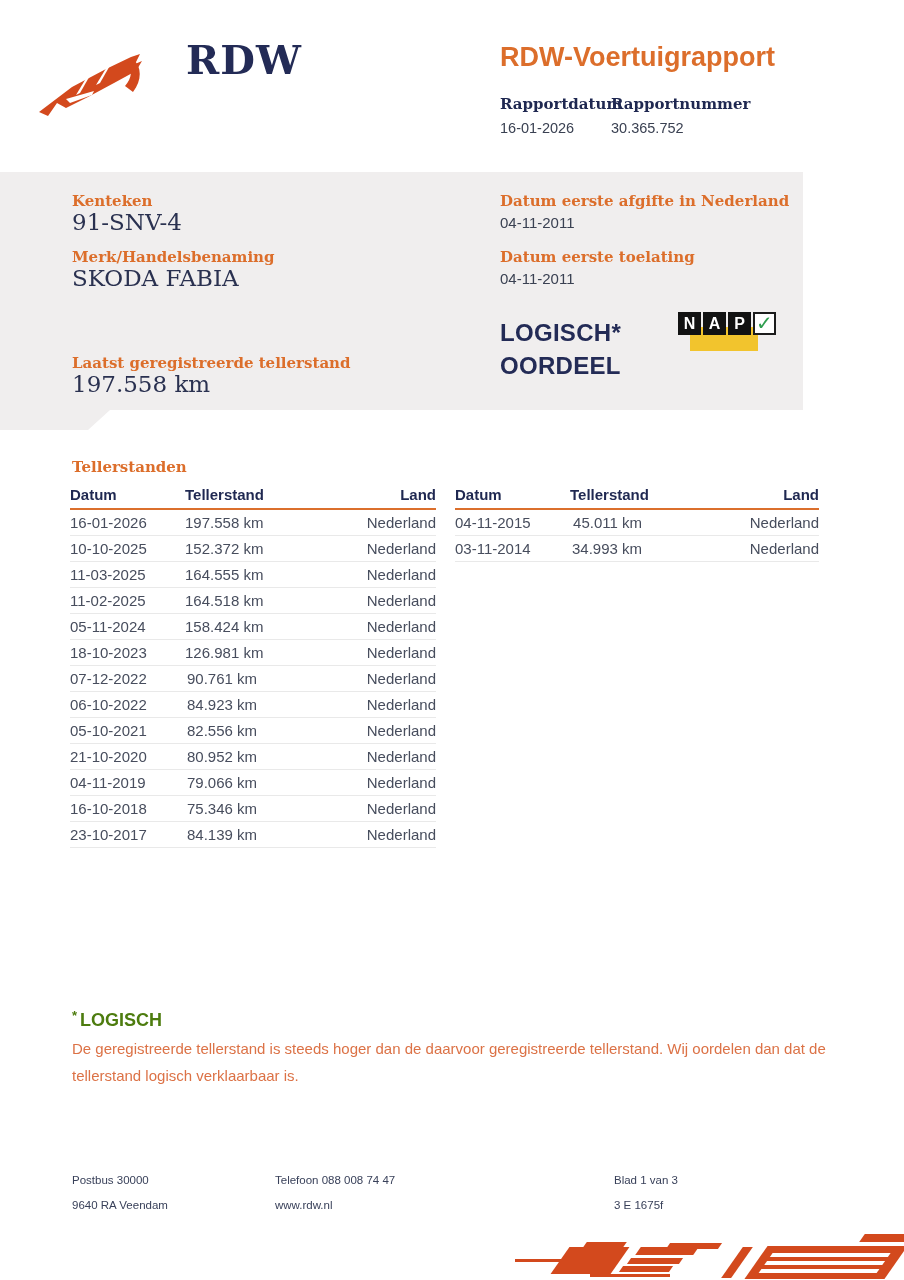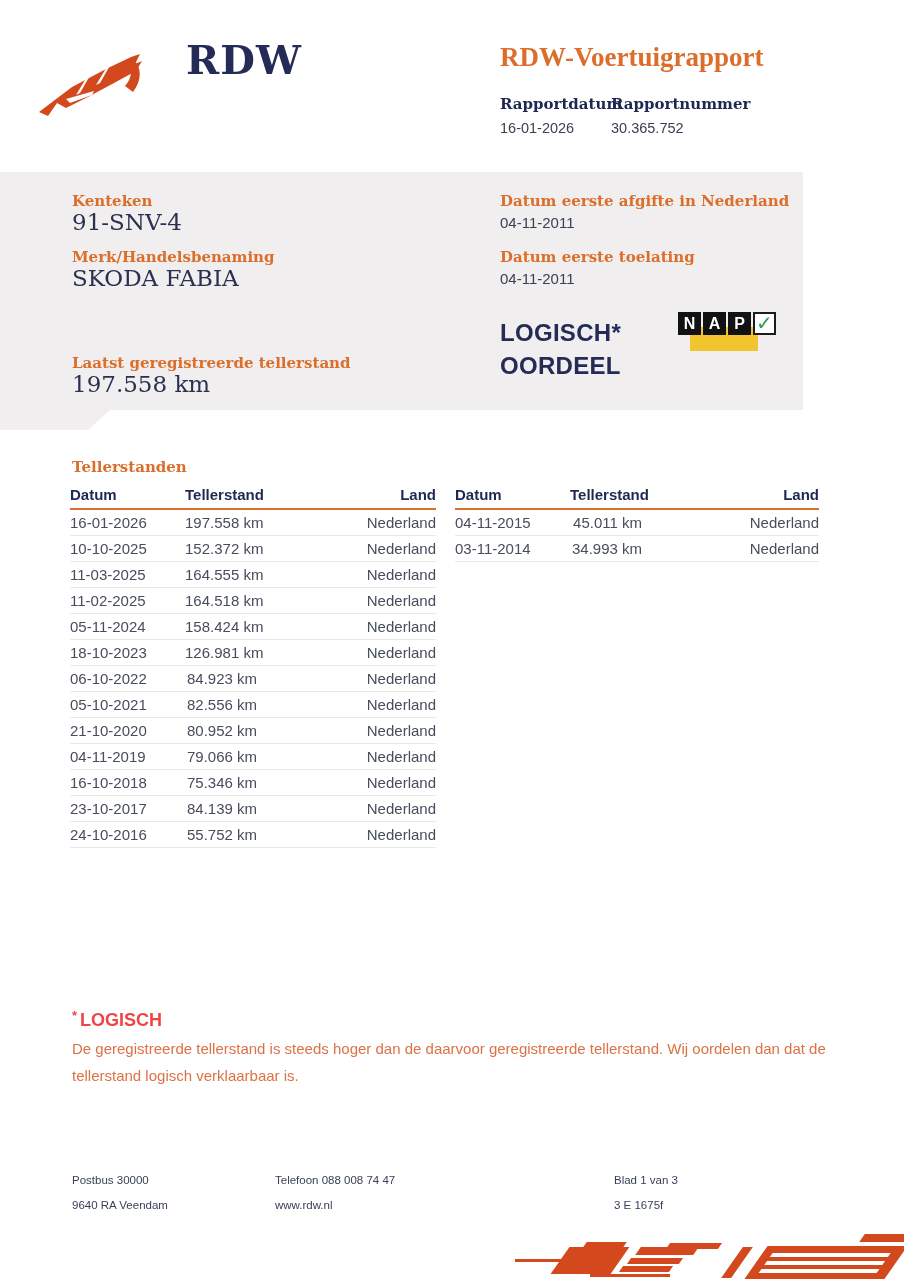--- a/index.html
+++ b/index.html
@@ -10,21 +10,21 @@
 
   
   .logo-shape{position:absolute;left:36px;top:48px;width:120px;height:72px}
   .logo-text{
     position:absolute;left:162px;top:36px;
     font-family:"DejaVu Serif","Liberation Serif",serif;
     font-weight:700;font-size:40px;color:#232B56;letter-spacing:1px;margin-left:24px;
   }
   .doc-title{
     position:absolute;left:500px;top:42px;margin:0;
-    font-family:Liberation Serif, serif;
+    font-family:Liberation Sans, sans-serif;
     font-weight:700;font-size:27px;color:#DC6E2B;
   }
   .meta-col{position:absolute;top:95px}
   .meta-col.date{left:500px}
   .meta-col.number{left:611px}
   .meta-label{font-family:"DejaVu Serif","Liberation Serif",serif;font-weight:700;font-size:15px;color:#1F2851}
   .meta-value{margin-top:7px;font-size:14.5px;color:#3A4152}
 
   
   .summary-panel{
@@ -57,21 +57,21 @@
   col.c-datum{width:115px}
   col.c-teller{width:72px}
   th{font-size:15px;font-weight:700;color:#1F2851;text-align:left;padding:0 0 5px 0;
      border-bottom:2px solid #DB6F2C;white-space:nowrap}
   th.land{text-align:right}
   td{font-size:15px;color:#474D5D;padding:4px 0;border-bottom:1px solid #E9E9E9;white-space:nowrap}
   td.tellerstand{text-align:right}
   td.land{text-align:right}
 
   
-  .footnote-heading{position:absolute;left:72px;top:1008px;font-weight:700;font-size:18px;color:#ef4444}
+  .footnote-heading{position:absolute;left:72px;top:1008px;font-weight:700;font-size:18px;color:#4d7c0f}
   .footnote-heading .ast{font-size:13px;vertical-align:6px;font-weight:700;margin-right:3px}
   .footnote-body{position:absolute;left:72px;top:1035px;width:775px;
                  font-size:15px;line-height:27px;color:#DC7246}
 
   
   .footer-col{position:absolute;top:1168px;font-size:11.5px;color:#39415A;line-height:25px}
   .footer-col.addr{left:72px}
   .footer-col.contact{left:275px}
   .footer-col.pageinfo{left:614px;width:200px;}
 
@@ -189,20 +189,25 @@
           <td class="datum">05-11-2024</td>
           <td class="tellerstand">158.424 km</td>
           <td class="land">Nederland</td>
         </tr>
         <tr>
           <td class="datum">18-10-2023</td>
           <td class="tellerstand">126.981 km</td>
           <td class="land">Nederland</td>
         </tr>
         <tr>
+          <td class="datum">07-12-2022</td>
+          <td class="tellerstand">90.761 km</td>
+          <td class="land">Nederland</td>
+        </tr>
+        <tr>
           <td class="datum">06-10-2022</td>
           <td class="tellerstand">84.923 km</td>
           <td class="land">Nederland</td>
         </tr>
         <tr>
           <td class="datum">05-10-2021</td>
           <td class="tellerstand">82.556 km</td>
           <td class="land">Nederland</td>
         </tr>
         <tr>
@@ -216,25 +221,20 @@
           <td class="land">Nederland</td>
         </tr>
         <tr>
           <td class="datum">16-10-2018</td>
           <td class="tellerstand">75.346 km</td>
           <td class="land">Nederland</td>
         </tr>
         <tr>
           <td class="datum">23-10-2017</td>
           <td class="tellerstand">84.139 km</td>
-          <td class="land">Nederland</td>
-        </tr>
-        <tr>
-          <td class="datum">24-10-2016</td>
-          <td class="tellerstand">55.752 km</td>
           <td class="land">Nederland</td>
         </tr>
       </tbody>
   </table>
 </div>
 
 <div class="table-wrap right">
   <table>
     <colgroup>
         <col class="c-datum">

